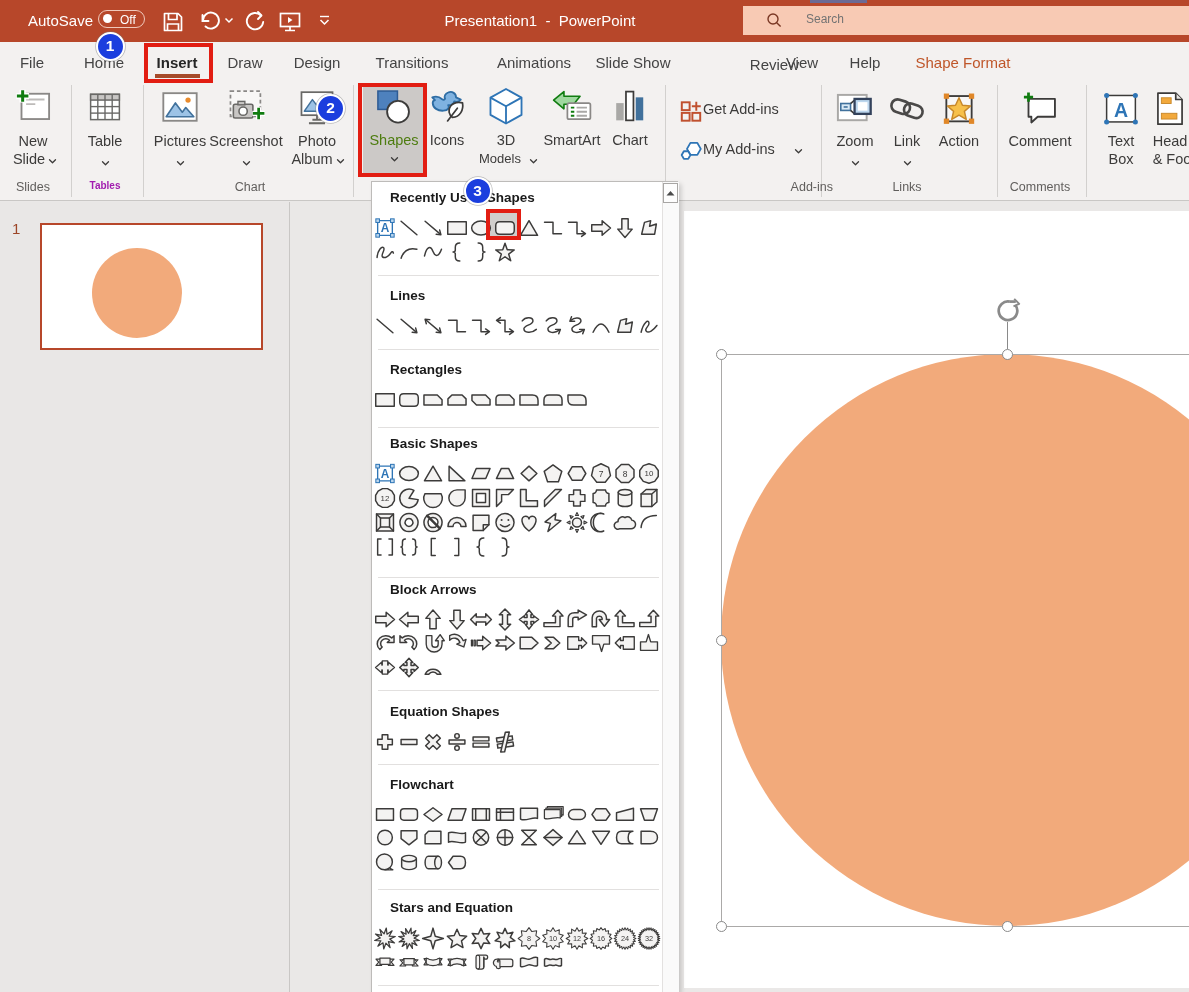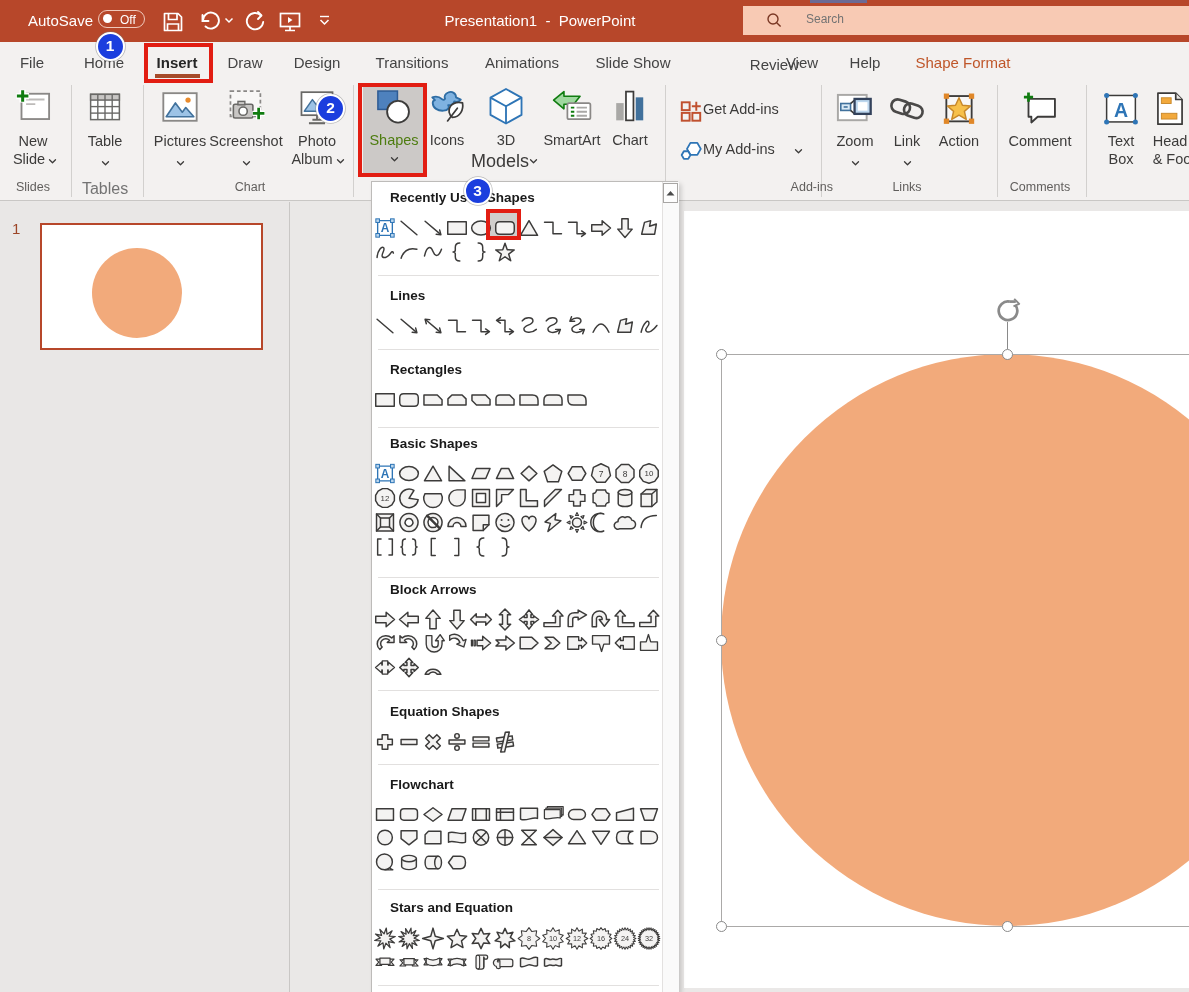--- a/index.html
+++ b/index.html
@@ -42,21 +42,21 @@
 <path d="M10.7,10.7 L14.6,14.6" stroke="#7a3723" stroke-width="1.4"></path>
     </svg>
 <div class="abs" style="left:806px;top:12px;color:#737373;font-size:12px">Search</div>
     <div class="abs" style="left:0;top:42px;width:1189px;height:39px;background:#f3f1f0"></div>
     <div class="abs" style="left:-38px;top:54px;width:140px;text-align:center;font-size:15px;color:#444;font-weight:400">File</div>
     <div class="abs" style="left:34px;top:54px;width:140px;text-align:center;font-size:15px;color:#444;font-weight:400">Home</div>
     <div class="abs" style="left:107px;top:54px;width:140px;text-align:center;font-size:15px;color:#262626;font-weight:700">Insert</div>
     <div class="abs" style="left:175px;top:54px;width:140px;text-align:center;font-size:15px;color:#444;font-weight:400">Draw</div>
     <div class="abs" style="left:247px;top:54px;width:140px;text-align:center;font-size:15px;color:#444;font-weight:400">Design</div>
     <div class="abs" style="left:342px;top:54px;width:140px;text-align:center;font-size:15px;color:#444;font-weight:400">Transitions</div>
-    <div class="abs" style="left:452px;top:54px;width:140px;text-align:center;font-size:15px;color:#444;font-weight:400">Animations</div>
+    <div class="abs" style="left:464px;top:54px;width:140px;text-align:center;font-size:15px;color:#444;font-weight:400">Animations</div>
     <div class="abs" style="left:563px;top:54px;width:140px;text-align:center;font-size:15px;color:#444;font-weight:400">Slide Show</div>
     <div class="abs" style="left:659px;top:56px;width:140px;text-align:right;font-size:15px;color:#444;font-weight:400">Review</div>
     <div class="abs" style="left:732px;top:54px;width:140px;text-align:center;font-size:15px;color:#444;font-weight:400">View</div>
     <div class="abs" style="left:795px;top:54px;width:140px;text-align:center;font-size:15px;color:#444;font-weight:400">Help</div>
     <div class="abs" style="left:893px;top:54px;width:140px;text-align:center;font-size:15px;color:#bf5629;font-weight:400">Shape Format</div>
     <div class="abs" style="left:155px;top:74px;width:45px;height:3.5px;background:#a64b2a"></div>
     <div class="abs" style="left:0;top:81px;width:1189px;height:120px;background:#f3f1f0"></div>
     <div class="abs" style="left:0;top:200px;width:1189px;height:1px;background:#c9c7c5"></div>
     <div style="position:absolute;left:70.5px;top:85px;width:1px;height:112px;background:#d2d0ce"></div>
     <div style="position:absolute;left:142.5px;top:85px;width:1px;height:112px;background:#d2d0ce"></div>
@@ -135,21 +135,21 @@
 <path d="M19,4.8 C22.5,3.2 26,5.8 25.8,9 L30,11 C28.5,12.8 26,13.2 24.3,12.5 C23.8,14.8 21.5,16 19,15.8 C20.5,17.8 19,20.3 15,20.6 C10,21 5.8,18.2 5.6,14 C5.5,12.5 6.2,11.8 7.5,11.5 L5.2,9 C8.5,7.8 11.5,8.6 13.8,10.6 C14.8,11.4 16,11.2 16.3,10.2 C15.2,8 16.5,5.8 19,4.8 Z" fill="#7fb2e0" stroke="#2e6da4" stroke-width="1.6" stroke-linejoin="round"></path>
 <path d="M31.5,13.8 C32.5,20 29.5,26 22.8,26.5 C19.8,24.3 18.6,20 21,16.8 C23.4,13.8 27.8,13 31.5,13.8 Z" fill="#fff" stroke="#3c3b3a" stroke-width="1.5" stroke-linejoin="round"></path>
 <path d="M18.5,29.5 L27,18.5" stroke="#3c3b3a" stroke-width="1.5" stroke-linecap="round" fill="none"></path>
       </svg></div>
     <div style="position:absolute;left:377px;top:132px;width:140px;text-align:center;font-size:14.5px;color:#3c3b3a;font-weight:normal;white-space:nowrap">Icons</div>
     <div class="abs" style="left:487.0px;top:85px;transform:scale(1.15);transform-origin:center top"><svg width="38" height="38" viewBox="0 0 38 38">
 <path d="M19,3.5 L32.5,11 V26 L19,33.5 L5.5,26 V11 Z" fill="#fff" stroke="#2e75b6" stroke-width="1.6" stroke-linejoin="round"></path>
 <path d="M5.5,11 L19,18.5 L32.5,11 M19,18.5 V33.5" fill="none" stroke="#2e75b6" stroke-width="1.6" stroke-linejoin="round"></path>
       </svg></div>
     <div style="position:absolute;left:436px;top:132px;width:140px;text-align:center;font-size:14.5px;color:#3c3b3a;font-weight:normal;white-space:nowrap">3D</div>
-    <div style="position:absolute;left:430px;top:151px;width:140px;text-align:center;font-size:18px;color:#3c3b3a;font-weight:normal;white-space:nowrap">Models</div>
+    <div style="position:absolute;left:430px;top:151px;width:140px;text-align:center;font-size:13px;color:#3c3b3a;font-weight:normal;white-space:nowrap">Models</div>
     <svg style="position:absolute;left:529.5px;top:158.5px;width:7px;height:5px;overflow:visible">
       <path d="M0.5,0.8 L3.5,3.75 L6.5,0.8" fill="none" stroke="#3c3b3a" stroke-width="1.3" stroke-linecap="round" stroke-linejoin="round"></path>
     </svg>
     <div class="abs" style="left:552.0px;top:87px;transform:scale(1.15);transform-origin:center top"><svg width="40" height="36" viewBox="0 0 40 36">
 <path d="M4,11.5 L13,4 V8 H27 L21.5,15 H13 V19 Z" fill="#9fd89f" stroke="#107c10" stroke-width="1.4" stroke-linejoin="round"></path>
 <rect x="16" y="14" width="20" height="14" rx="1.5" fill="#fff" stroke="#8a8886" stroke-width="1.5"></rect>
 <path d="M19,18 H22 M19,21.5 H22 M19,25 H22" stroke="#107c10" stroke-width="1.6"></path>
 <path d="M24,18 H33 M24,21.5 H33 M24,25 H33" stroke="#a9a8a6" stroke-width="1.6"></path>
       </svg></div>
     <div style="position:absolute;left:502px;top:132px;width:140px;text-align:center;font-size:14.5px;color:#3c3b3a;font-weight:normal;white-space:nowrap">SmartArt</div>
@@ -226,21 +226,21 @@
     <div style="position:absolute;left:1051px;top:151px;width:140px;text-align:center;font-size:14.5px;color:#3c3b3a;font-weight:normal;white-space:nowrap">Box</div>
     <div class="abs" style="left:1152.0px;top:88px;transform:scale(1.15);transform-origin:center top"><svg width="36" height="36" viewBox="0 0 36 36">
 <path d="M7.5,4.5 H23 L28.5,10 V31.5 H7.5 Z" fill="#fff" stroke="#3c3b3a" stroke-width="1.5" stroke-linejoin="round"></path>
 <path d="M23,4.5 V10 H28.5" fill="#e9e7e6" stroke="#3c3b3a" stroke-width="1.5" stroke-linejoin="round"></path>
 <rect x="10.5" y="8.5" width="8.5" height="5" fill="#f2a93c" stroke="#c8882a" stroke-width="0.8"></rect>
 <rect x="10.5" y="22" width="13.5" height="5" fill="#f2a93c" stroke="#c8882a" stroke-width="0.8"></rect>
       </svg></div>
     <div style="position:absolute;left:1100px;top:133px;width:140px;text-align:center;font-size:14.5px;color:#3c3b3a;font-weight:normal;white-space:nowrap">Head</div>
     <div style="position:absolute;left:1102px;top:151px;width:140px;text-align:center;font-size:14.5px;color:#3c3b3a;font-weight:normal;white-space:nowrap">&amp; Foo</div>
     <div style="position:absolute;left:-37px;top:180px;width:140px;text-align:center;font-size:12.5px;color:#605e5c;font-weight:normal;white-space:nowrap">Slides</div>
-    <div style="position:absolute;left:35px;top:180px;width:140px;text-align:center;font-size:16px;color:#737373;font-weight:normal;white-space:nowrap">Tables</div>
+    <div style="position:absolute;left:35px;top:180px;width:140px;text-align:center;font-size:10px;color:#a21caf;font-weight:bold;white-space:nowrap">Tables</div>
     <div style="position:absolute;left:180px;top:180px;width:140px;text-align:center;font-size:12.5px;color:#605e5c;font-weight:normal;white-space:nowrap">Chart</div>
     <div style="position:absolute;left:693px;top:180px;width:140px;text-align:right;font-size:12.5px;color:#605e5c;font-weight:normal;white-space:nowrap">Add-ins</div>
     <div style="position:absolute;left:837px;top:180px;width:140px;text-align:center;font-size:12.5px;color:#605e5c;font-weight:normal;white-space:nowrap">Links</div>
     <div style="position:absolute;left:970px;top:180px;width:140px;text-align:center;font-size:12.5px;color:#605e5c;font-weight:normal;white-space:nowrap">Comments</div>
     <div class="abs" style="left:0;top:202px;width:1189px;height:790px;background:#eae8e7"></div>
     <div class="abs" style="left:0;top:202px;width:289px;height:790px;background:#e9e7e6"></div>
     <div style="position:absolute;left:289px;top:202px;width:1px;height:790px;background:#c9c7c5"></div>
     <div class="abs" style="left:12px;top:220px;font-size:15px;color:#9c4527">1</div>
     <div class="abs" style="left:40px;top:223px;width:223px;height:127px;background:#fff;border:2px solid #b7472a"></div>
     <div class="abs" style="left:92px;top:248px;width:90px;height:90px;border-radius:50%;background:#f2aa7b"></div>

